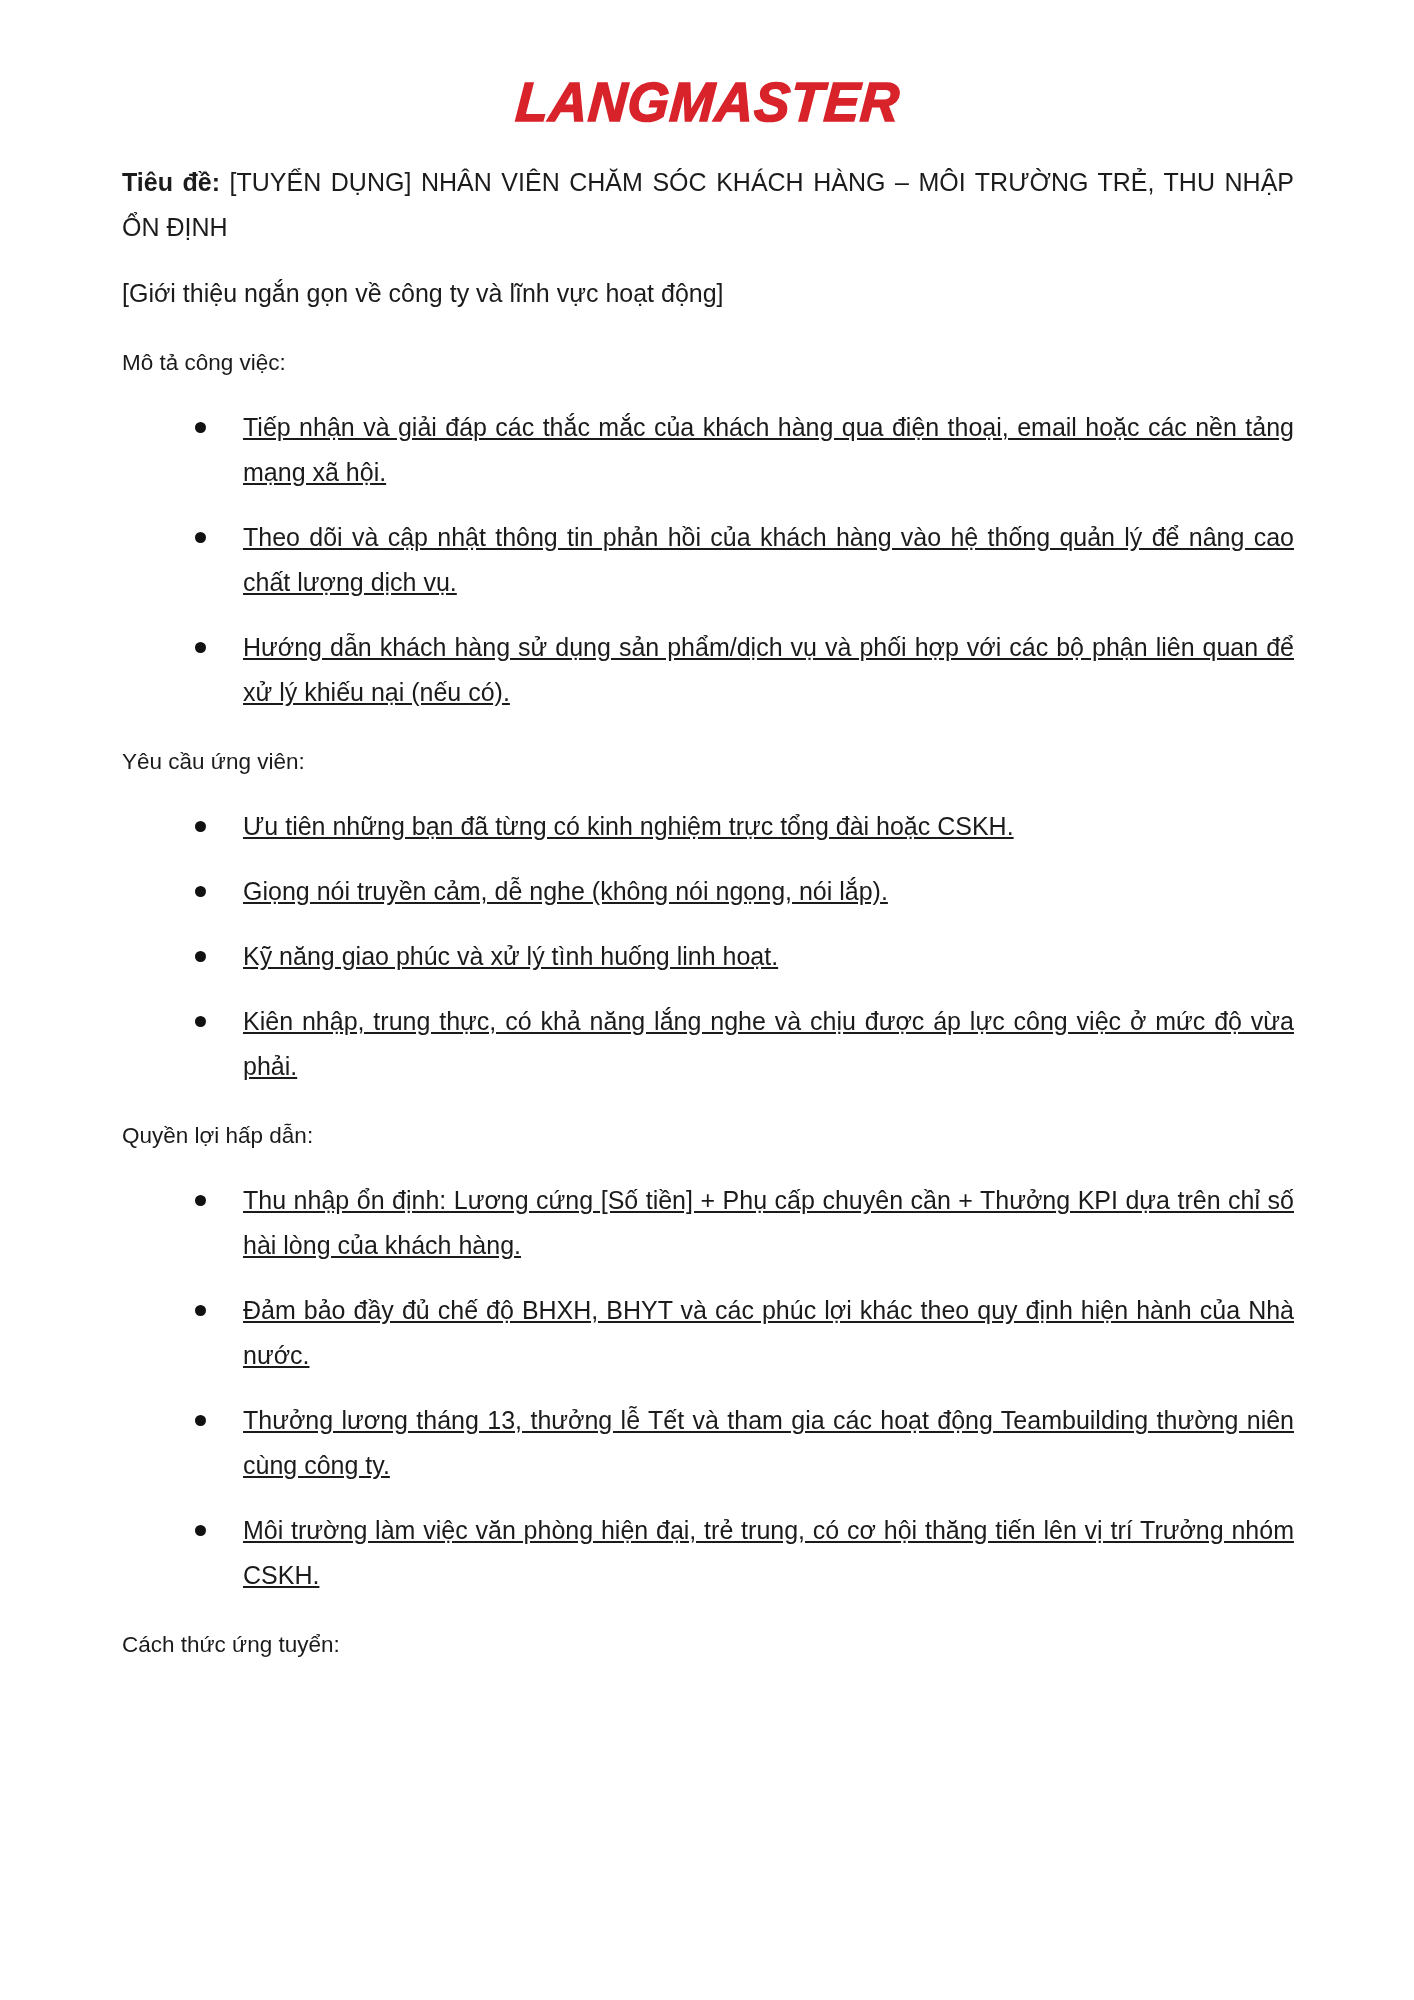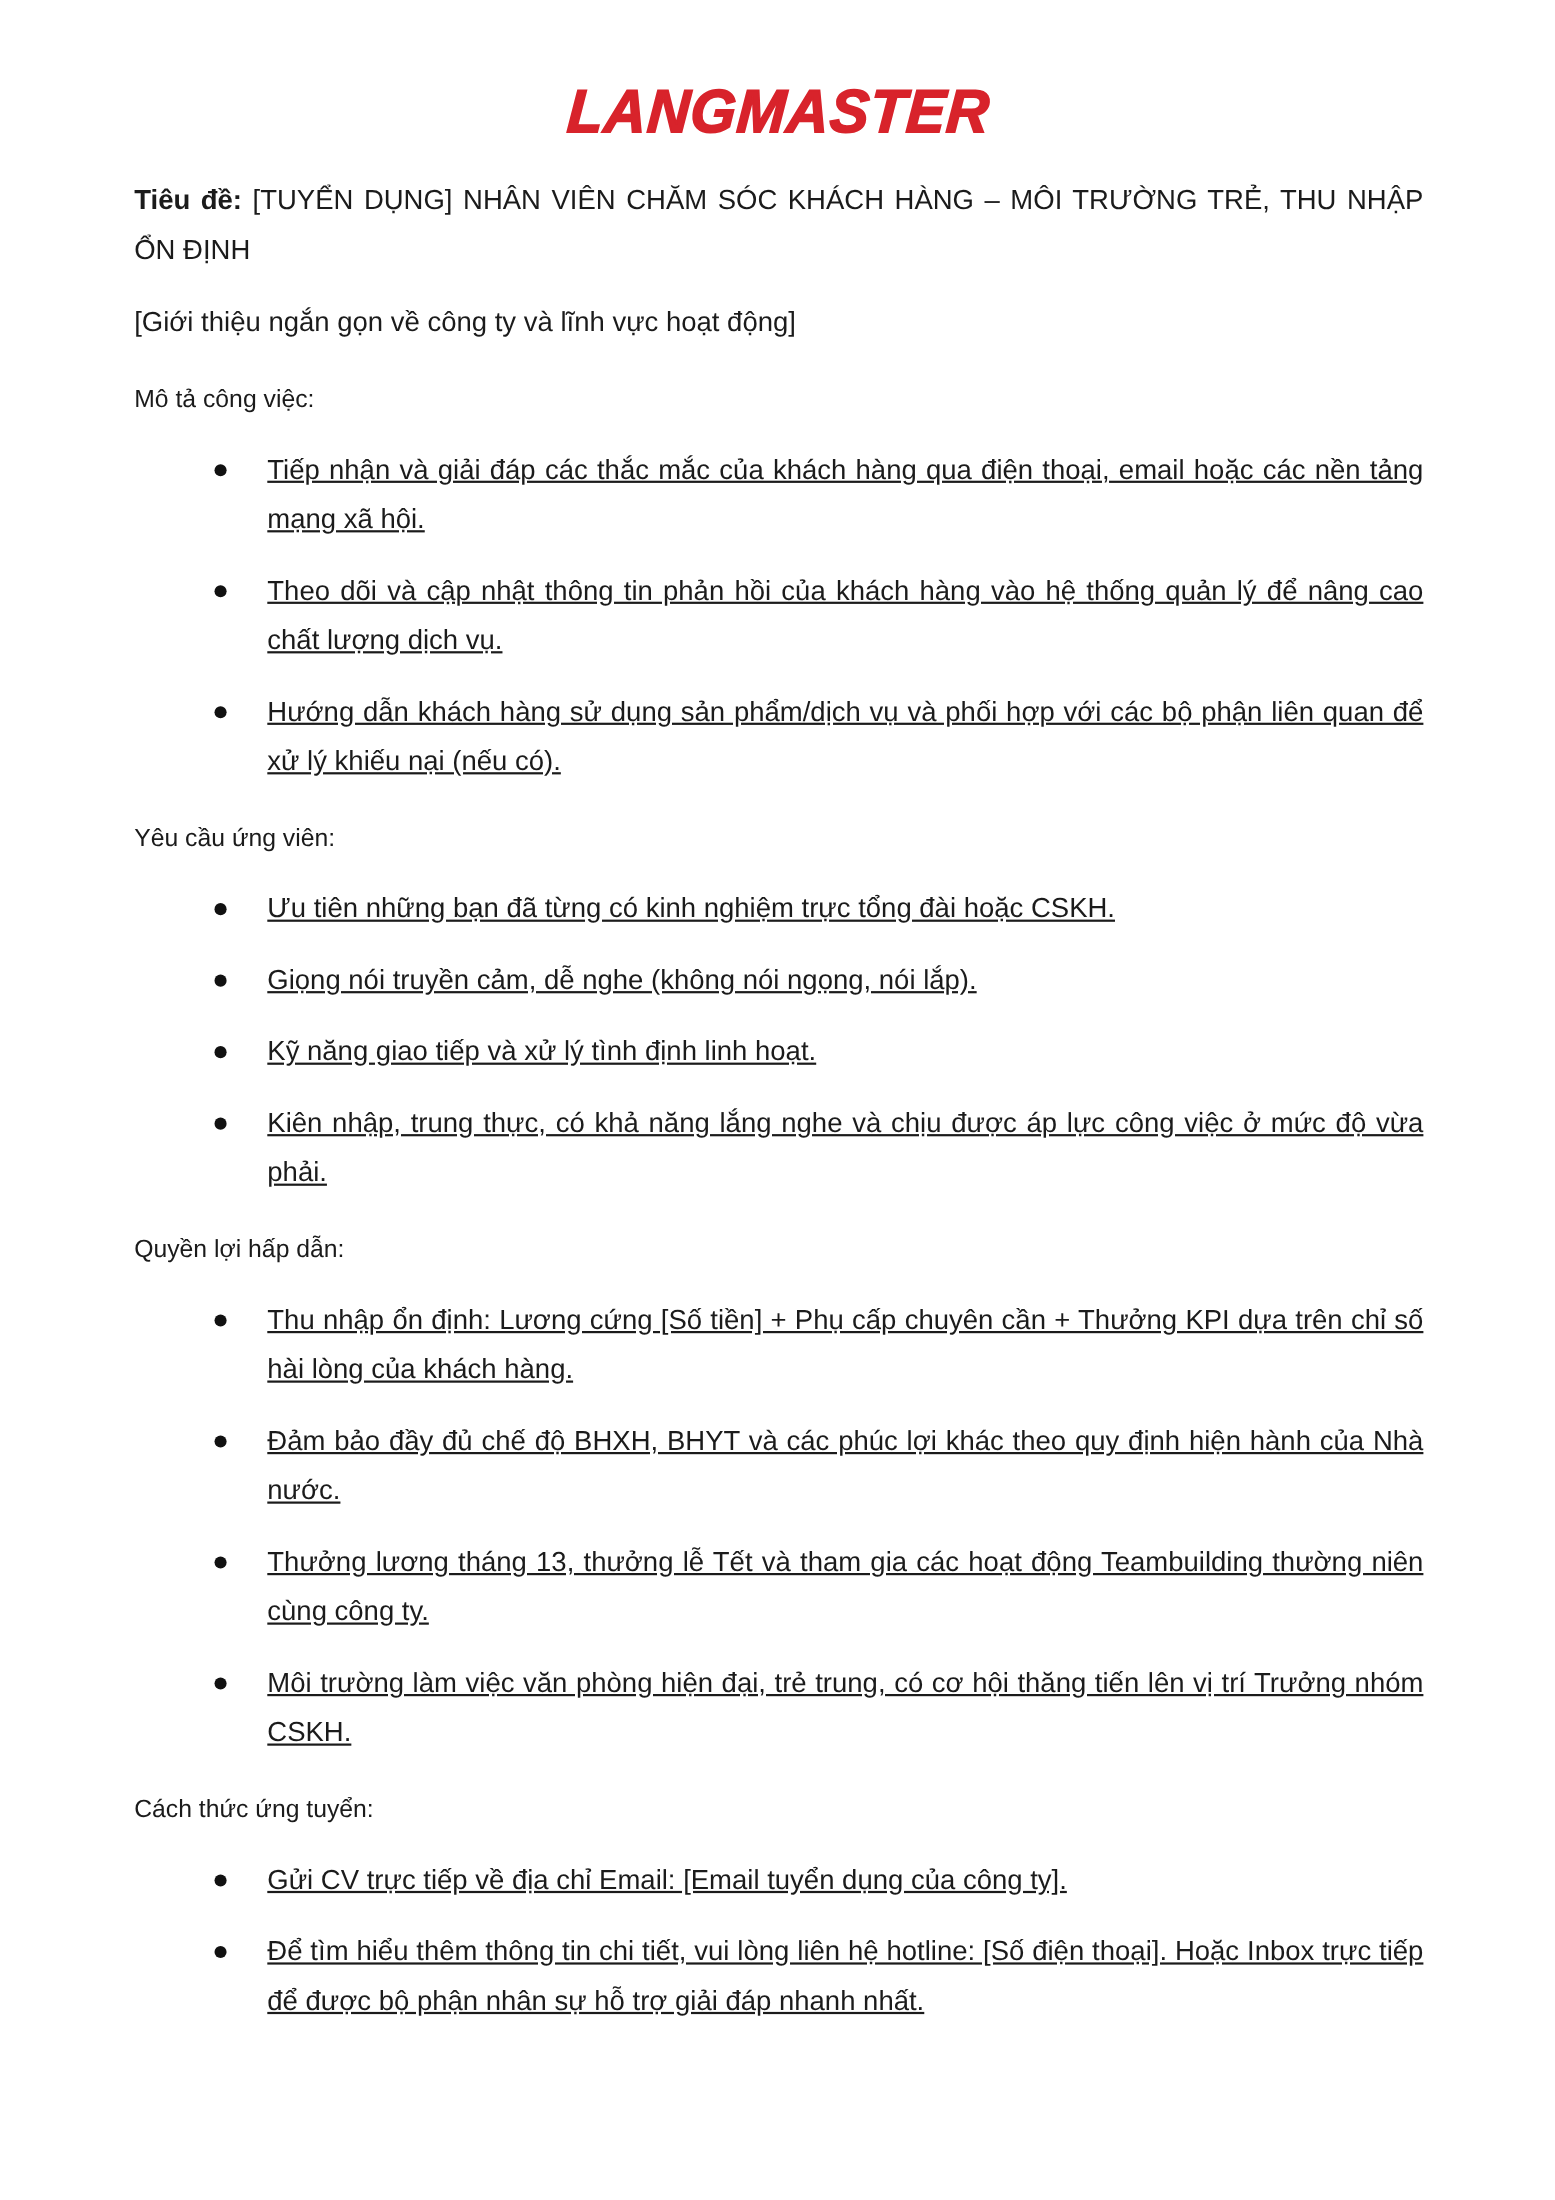--- a/index.html
+++ b/index.html
@@ -101,30 +101,26 @@
       <h2 class="section-heading">Mô tả công việc:</h2>
       <ul class="bullet-list">
         <li class="bullet-item">Tiếp nhận và giải đáp các thắc mắc của khách hàng qua điện thoại, email hoặc các nền tảng mạng xã hội.</li>
         <li class="bullet-item">Theo dõi và cập nhật thông tin phản hồi của khách hàng vào hệ thống quản lý để nâng cao chất lượng dịch vụ.</li>
         <li class="bullet-item">Hướng dẫn khách hàng sử dụng sản phẩm/dịch vụ và phối hợp với các bộ phận liên quan để xử lý khiếu nại (nếu có).</li>
       </ul>
       <h2 class="section-heading">Yêu cầu ứng viên:</h2>
       <ul class="bullet-list">
         <li class="bullet-item">Ưu tiên những bạn đã từng có kinh nghiệm trực tổng đài hoặc CSKH.</li>
         <li class="bullet-item">Giọng nói truyền cảm, dễ nghe (không nói ngọng, nói lắp).</li>
-        <li class="bullet-item">Kỹ năng giao tiếp và xử lý tình định linh hoạt.</li>
+        <li class="bullet-item">Kỹ năng giao phúc và xử lý tình huống linh hoạt.</li>
         <li class="bullet-item">Kiên nhập, trung thực, có khả năng lắng nghe và chịu được áp lực công việc ở mức độ vừa phải.</li>
       </ul>
       <h2 class="section-heading">Quyền lợi hấp dẫn:</h2>
       <ul class="bullet-list">
         <li class="bullet-item">Thu nhập ổn định: Lương cứng [Số tiền] + Phụ cấp chuyên cần + Thưởng KPI dựa trên chỉ số hài lòng của khách hàng.</li>
         <li class="bullet-item">Đảm bảo đầy đủ chế độ BHXH, BHYT và các phúc lợi khác theo quy định hiện hành của Nhà nước.</li>
         <li class="bullet-item">Thưởng lương tháng 13, thưởng lễ Tết và tham gia các hoạt động Teambuilding thường niên cùng công ty.</li>
         <li class="bullet-item">Môi trường làm việc văn phòng hiện đại, trẻ trung, có cơ hội thăng tiến lên vị trí Trưởng nhóm CSKH.</li>
       </ul>
       <h2 class="section-heading">Cách thức ứng tuyển:</h2>
-      <ul class="bullet-list">
-        <li class="bullet-item">Gửi CV trực tiếp về địa chỉ Email: [Email tuyển dụng của công ty].</li>
-        <li class="bullet-item">Để tìm hiểu thêm thông tin chi tiết, vui lòng liên hệ hotline: [Số điện thoại]. Hoặc Inbox trực tiếp để được bộ phận nhân sự hỗ trợ giải đáp nhanh nhất.</li>
-      </ul>
     </div>
 
 </main>
 
 </body></html>

